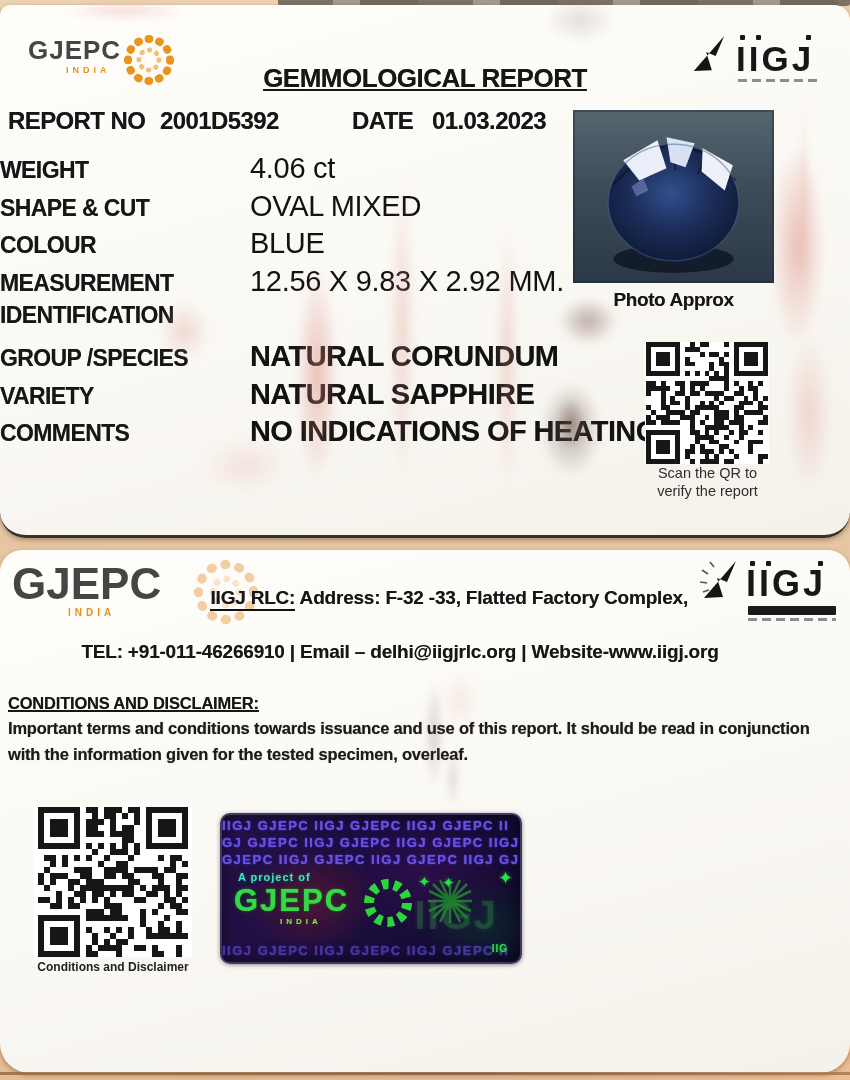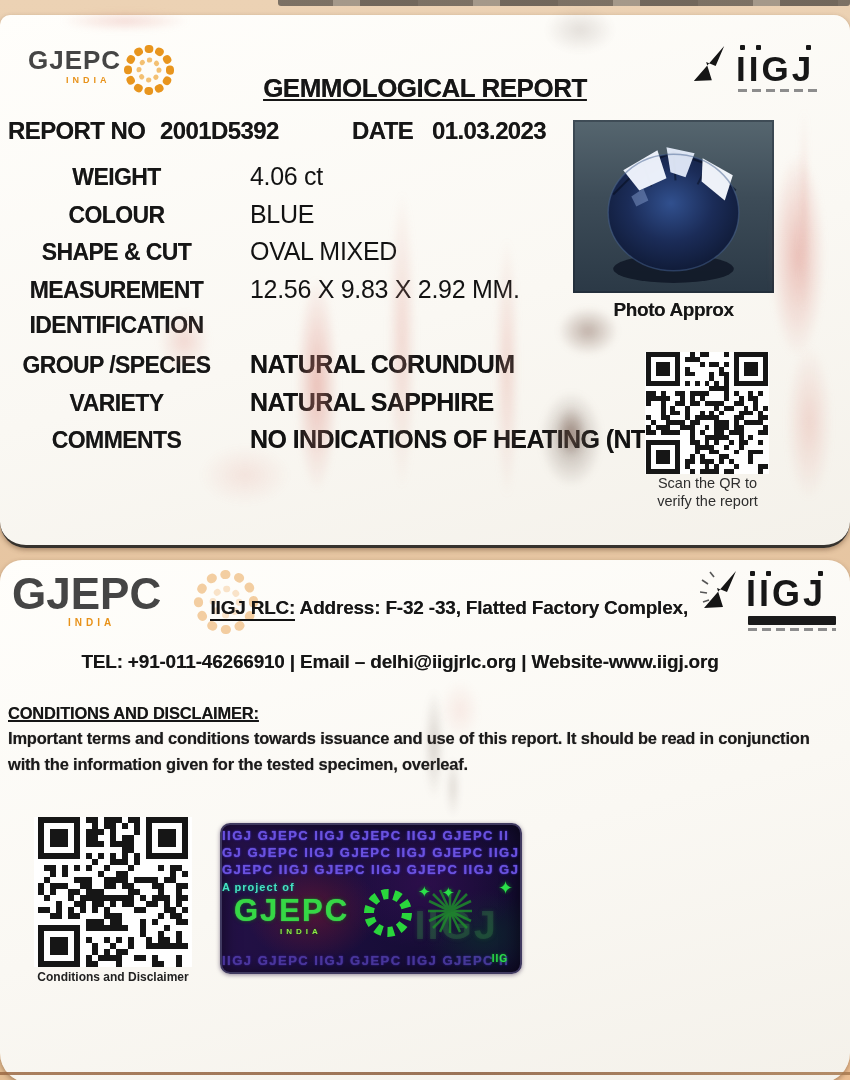--- a/index.html
+++ b/index.html
@@ -11,21 +11,20 @@
       radial-gradient(400px 200px at 95% 100%, #edbe92, rgba(237,190,146,0) 70%),
       linear-gradient(180deg, #ecd2b4 0%, #e7c7a4 45%, #e3bd93 100%);
     color:#161616;
   }
 
   
   .card {
     position:absolute; left:0; right:0;
     background:linear-gradient(165deg, #fffefb 0%, #faf8f3 55%, #f4f1ea 100%);
     box-shadow:0 2px 5px rgba(92,58,34,.45);
-    margin-top:10px;
   }
   #top-card   { top:5px;  height:533px; border-radius:10px 16px 26px 26px; border-bottom:3px solid #36322d; }
   #bottom-card{ top:550px; height:523px; border-radius:22px 22px 30px 30px; }
 
   
   #top-strip { position:absolute; top:0; left:278px; right:0; height:6px; opacity:.75;
     background:repeating-linear-gradient(90deg,#57514a 0 55px,#8d867c 55px 82px,#49443e 82px 140px);
     border-radius:0 0 3px 3px; }
 
   
@@ -43,23 +42,23 @@
     background:repeating-linear-gradient(90deg,#8d8d8d 0 9px, transparent 9px 14px); }
 
   
   #report-title { position:absolute; top:58px; left:0; right:0; text-align:center;
     font-size:26px; font-weight:700; letter-spacing:-.5px; text-shadow:0 0 .6px rgba(0,0,0,.6);text-decoration:underline; }
   .repline { position:absolute; top:102px; font-size:24px; font-weight:700; letter-spacing:-.6px;
     text-shadow:0 0 .5px rgba(0,0,0,.55); }
 
   #fields { position:absolute; top:147px; left:0; right:0; }
   .frow { display:flex; align-items:baseline; height:37.6px; }
-  .flabel { width:233px; text-align:center; font-size:23px; font-weight:700; letter-spacing:-.6px;
+  .flabel { width:233px; text-align:left; font-size:23px; font-weight:700; letter-spacing:-.6px;
     text-shadow:0 0 .5px rgba(0,0,0,.5); }
-  .fvalue { margin-left:17px; font-size:25px; letter-spacing:-.3px; color:#121212;text-align:right; }
+  .fvalue { margin-left:17px; font-size:29px; letter-spacing:-.3px; color:#121212;text-align:right; }
   .fvalue.b { font-weight:700; letter-spacing:-.6px; text-shadow:0 0 .5px rgba(0,0,0,.5); }
 
   
   #photo { position:absolute; left:573px; top:105px; width:201px; height:173px;
     background:linear-gradient(180deg,#56666f 0%, #3d4c58 45%, #2b3946 100%);
     box-shadow:inset 0 0 0 2px rgba(20,30,40,.35); }
   #photo svg { width:100%; height:100%; display:block; }
   #photo-caption { position:absolute; left:573px; top:284px; width:201px; text-align:center;
     font-size:19px; font-weight:700; letter-spacing:-.4px; text-shadow:0 0 .5px rgba(0,0,0,.5); }
 
@@ -95,21 +94,21 @@
       radial-gradient(80px 60px at 88% 75%, rgba(10,60,45,.5), rgba(10,60,45,0) 75%),
       linear-gradient(100deg, #251148 0%, #1a0e3c 45%, #120b2e 100%);
   }
   .holo-pat { position:absolute; left:0; right:0; font-size:13px; font-weight:800; letter-spacing:1.5px;
     line-height:17px; color:#7158ee; text-shadow:0 0 3px #2c18b0, 0 0 1px #9a86ff;
     word-break:break-all; overflow:hidden; opacity:.92; }
   #holo-pat-top { top:2px; height:52px; }
   #holo-pat-bot { bottom:2px; height:18px; opacity:.55; }
   #holo-ghost { position:absolute; right:22px; top:78px; font-size:40px; font-weight:800;
     color:rgba(60,140,80,.30); letter-spacing:2px; text-shadow:0 0 4px rgba(30,90,50,.4); }
-  #holo-project { position:absolute; left:0; top:56px; font-size:11px; font-weight:700;
+  #holo-project { position:absolute; left:16px; top:56px; font-size:11px; font-weight:700;
     color:#45e2c2; letter-spacing:1px; text-shadow:0 0 3px #0a6a5a; }
   #holo-brand { position:absolute; left:12px; top:68px; font-size:31px; font-weight:800;
     color:#35d845; letter-spacing:2px; text-shadow:0 0 4px #0b5a14, 0 0 1px #a0ffb0; }
   #holo-brand-sub { position:absolute; left:58px; top:102px; font-size:8px; font-weight:700;
     color:#8fe845; letter-spacing:4px; text-shadow:0 0 2px #0b5a14; }
   #holo-ring { position:absolute; left:138px; top:60px; }
   #holo-burst { position:absolute; left:202px; top:60px; opacity:.85; }
   .spark { position:absolute; color:#2be04a; text-shadow:0 0 4px #0f8f22; font-size:15px; }
   #holo-tag { position:absolute; right:12px; bottom:8px; font-size:10px; font-weight:800;
     color:#2be04a; text-shadow:0 0 3px #0f8f22; letter-spacing:1px; }
@@ -157,26 +156,26 @@
   <span class="repline" style="left:160px;">2001D5392</span>
   <span class="repline" style="left:352px;">DATE</span>
   <span class="repline" style="left:432px;">01.03.2023</span>
 
   <div id="fields">
       <div class="frow">
         <div class="flabel">WEIGHT</div>
         <div class="fvalue">4.06 ct</div>
       </div>
       <div class="frow">
+        <div class="flabel">SHAPE &amp; CUT</div>
+        <div class="fvalue">OVAL MIXED</div>
+      </div>
+      <div class="frow">
         <div class="flabel">COLOUR</div>
         <div class="fvalue">BLUE</div>
-      </div>
-      <div class="frow">
-        <div class="flabel">SHAPE &amp; CUT</div>
-        <div class="fvalue">OVAL MIXED</div>
       </div>
       <div class="frow">
         <div class="flabel">MEASUREMENT</div>
         <div class="fvalue">12.56 X 9.83 X 2.92 MM.</div>
       </div>
       <div class="frow">
         <div class="flabel">IDENTIFICATION</div>
         <div class="fvalue"></div>
       </div>
       <div class="frow">

